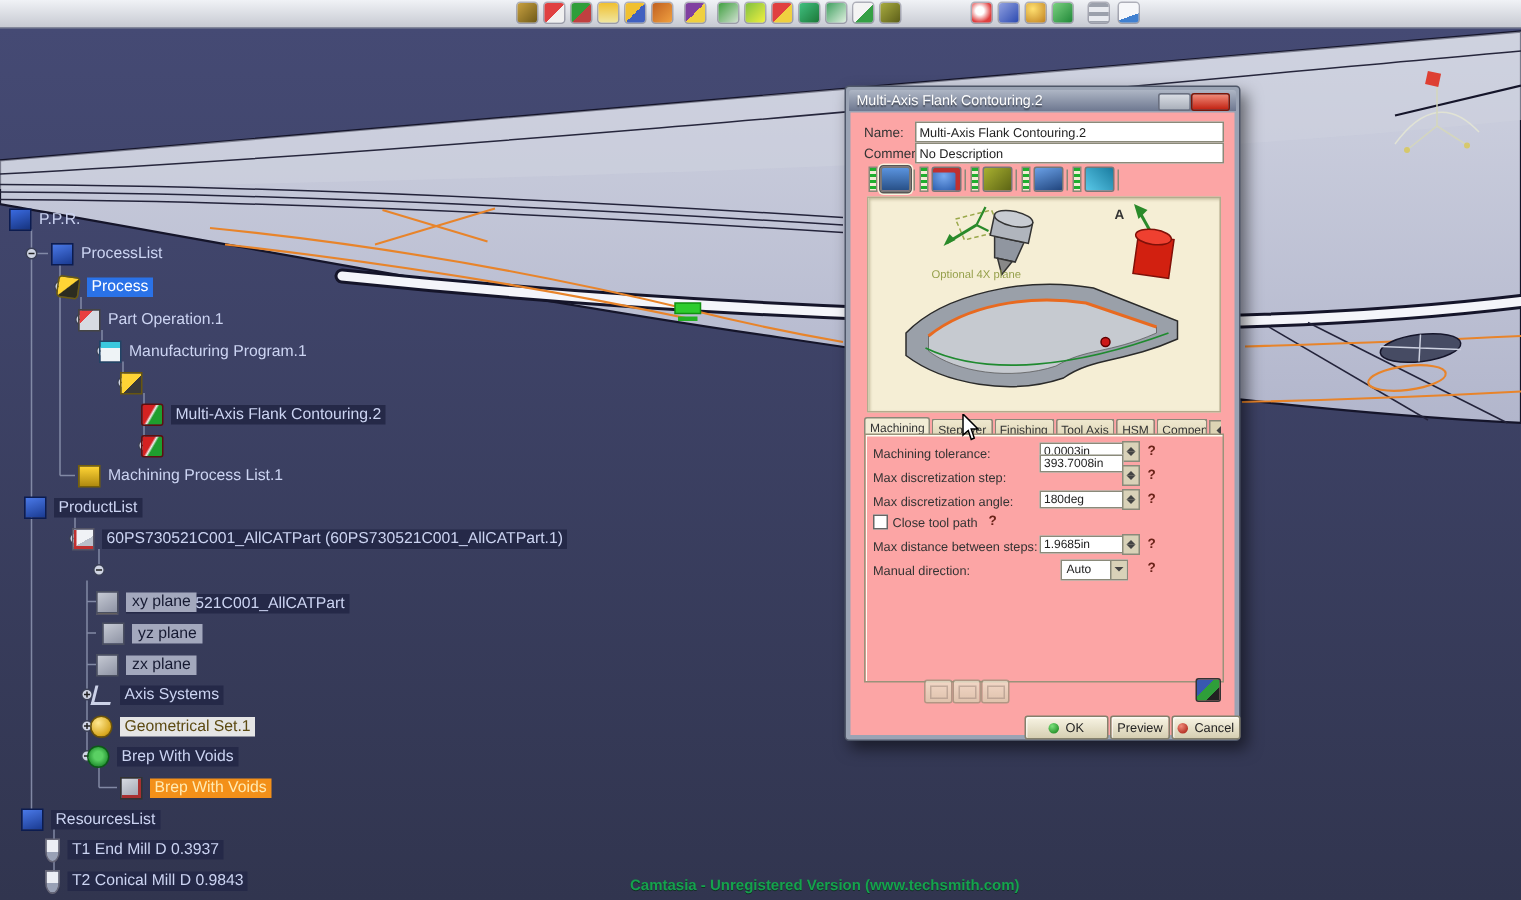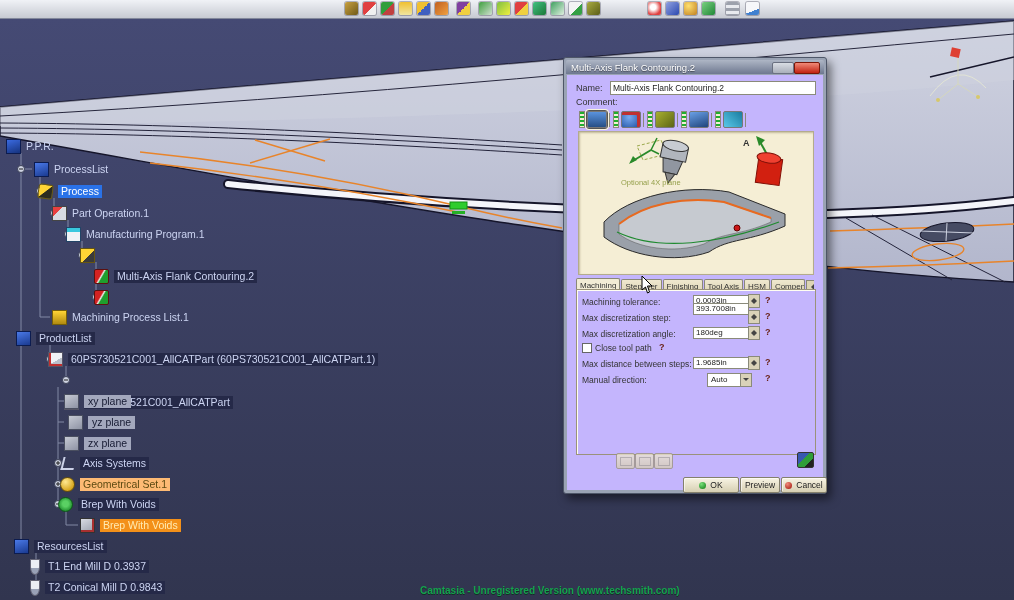--- a/index.html
+++ b/index.html
@@ -36,21 +36,21 @@
   .scene{position:absolute;left:0;top:18px;width:1014px;height:582px}
 
   
   .tree-item{position:absolute;height:15px;display:flex;align-items:center;white-space:nowrap}
   .ticon{display:inline-block;width:13px;height:13px;margin-right:5px;flex:0 0 auto}
   .tlabel{font-size:10.5px;line-height:13px}
   .t-plain{color:#ccd4f2}
   .t-boxed{background:#252948;color:#ccd4f2;padding:0 3px}
   .t-selected{background:#2a72e8;color:#fff;padding:0 3px}
   .t-chip{background:#a3a8bd;color:#161a32;padding:0 4px}
-  .t-orange{background:#fdba74;color:#5c4a12;padding:0 3px}
+  .t-orange{background:#e5e5e5;color:#5c4a12;padding:0 3px}
   .t-orange2{background:#f39019;color:#ffeab2;padding:0 3px}
   .i-ppr{background:linear-gradient(160deg,#3a6ae0,#16337e);border:1px solid #0c1c50}
   .i-list{background:linear-gradient(160deg,#4a79e8,#1a3a90);border:1px solid #0c1c50}
   .i-process{background:linear-gradient(135deg,#ffd435 48%,#2c2c20 52%);border-radius:3px;transform:rotate(8deg);border:1px solid #6a5a10}
   .i-partop{background:linear-gradient(135deg,#e84040 35%,#d7dbe2 35%);border:1px solid #444}
   .i-program{background:linear-gradient(180deg,#39c8de 32%,#eef3f6 32%);border:1px solid #246}
   .i-toolchange{background:linear-gradient(135deg,#ffd435 55%,#3a3a3a 55%);border:1px solid #665510}
   .i-contour{background:linear-gradient(120deg,#d42222 40%,#eeeeee 48%,#1f9e2e 56%);border:1px solid #5c1010;border-radius:2px}
   .i-mpl{background:linear-gradient(180deg,#ffd435,#b08a10);border:1px solid #776008}
   .i-part2{background:linear-gradient(150deg,#f0f2f6 58%,#b9bfca 58%);border:1px solid #556;box-shadow:inset 2px -2px 0 #c03030}
@@ -67,21 +67,21 @@
      background:#9aa3b4;border:1px solid #4e5668;border-radius:3px;
      box-shadow:4px 5px 10px rgba(0,0,0,.5)}
   .dlg-titlebar{position:absolute;left:2px;top:2px;right:2px;height:14px;
      background:linear-gradient(#aeb6c5,#6e7890);border-radius:2px 2px 0 0;
      display:flex;align-items:center}
   .dlg-title{font-size:9.5px;color:#fff;margin-left:5px;text-shadow:0 1px 1px rgba(0,0,0,.5);white-space:nowrap}
   .dlg-btn-min{position:absolute;right:30px;top:2px;width:20px;height:10px;
      background:linear-gradient(#d9dde4,#a9afba);border:1px solid #6a7080;border-radius:2px}
   .dlg-btn-close{position:absolute;right:4px;top:2px;width:24px;height:10px;
      background:linear-gradient(#f08a78,#c22212);border:1px solid #7a1608;border-radius:2px}
-  .dlg-body{position:absolute;left:3px;top:17px;right:3px;bottom:3px;background:#c4b5fd}
+  .dlg-body{position:absolute;left:3px;top:17px;right:3px;bottom:3px;background:#fca5a5}
   .dlg-label{position:absolute;font-size:9px;color:#333}
   .dlg-input{position:absolute;background:#fff;border:1px solid #8a8a7a;
      font-size:8.5px;color:#222;padding:1px 2px;height:10px;line-height:10px;overflow:hidden;white-space:nowrap}
   .ptile{position:absolute;top:36px;height:17px;display:flex;align-items:center}
   .dotbar{width:4px;height:15px;margin-right:2px;
      background:repeating-linear-gradient(#1fae2e 0 2px,#f2ecd6 2px 4px);border:1px solid #8a8a7a}
   .pglyph{width:18px;height:15px;border:1px solid #777;border-radius:2px}
   .pg1{background:linear-gradient(#5a93de,#274f86)}
   .pg2{background:radial-gradient(circle at 40% 35%,#79aaf0,#1c4ea0);box-shadow:inset -3px 3px 0 #c03030}
   .pg3{background:linear-gradient(135deg,#a8b030,#5c6414)}
@@ -374,20 +374,21 @@
 <div class="dialog">
   <div class="dlg-titlebar">
     <span class="dlg-title">Multi-Axis Flank Contouring.2</span>
     <span class="dlg-btn-min"></span>
     <span class="dlg-btn-close"></span>
   </div>
   <div class="dlg-body">
     <span class="dlg-label" style="left:9px;top:8px">Name:</span>
     <div class="dlg-input" style="left:43px;top:6px;width:200px">Multi-Axis Flank Contouring.2</div>
     <span class="dlg-label" style="left:9px;top:22px">Comment:</span>
+    <div class="dlg-input" style="left:43px;top:20px;width:200px">No Description</div>
 
     <div class="ptile active" style="left:12px">
         <span class="dotbar"></span>
         <span class="pglyph pg1"></span>
       </div>
     <span class="psep" style="left:42px"></span>
     <div class="ptile" style="left:46px">
         <span class="dotbar"></span>
         <span class="pglyph pg2"></span>
       </div>

